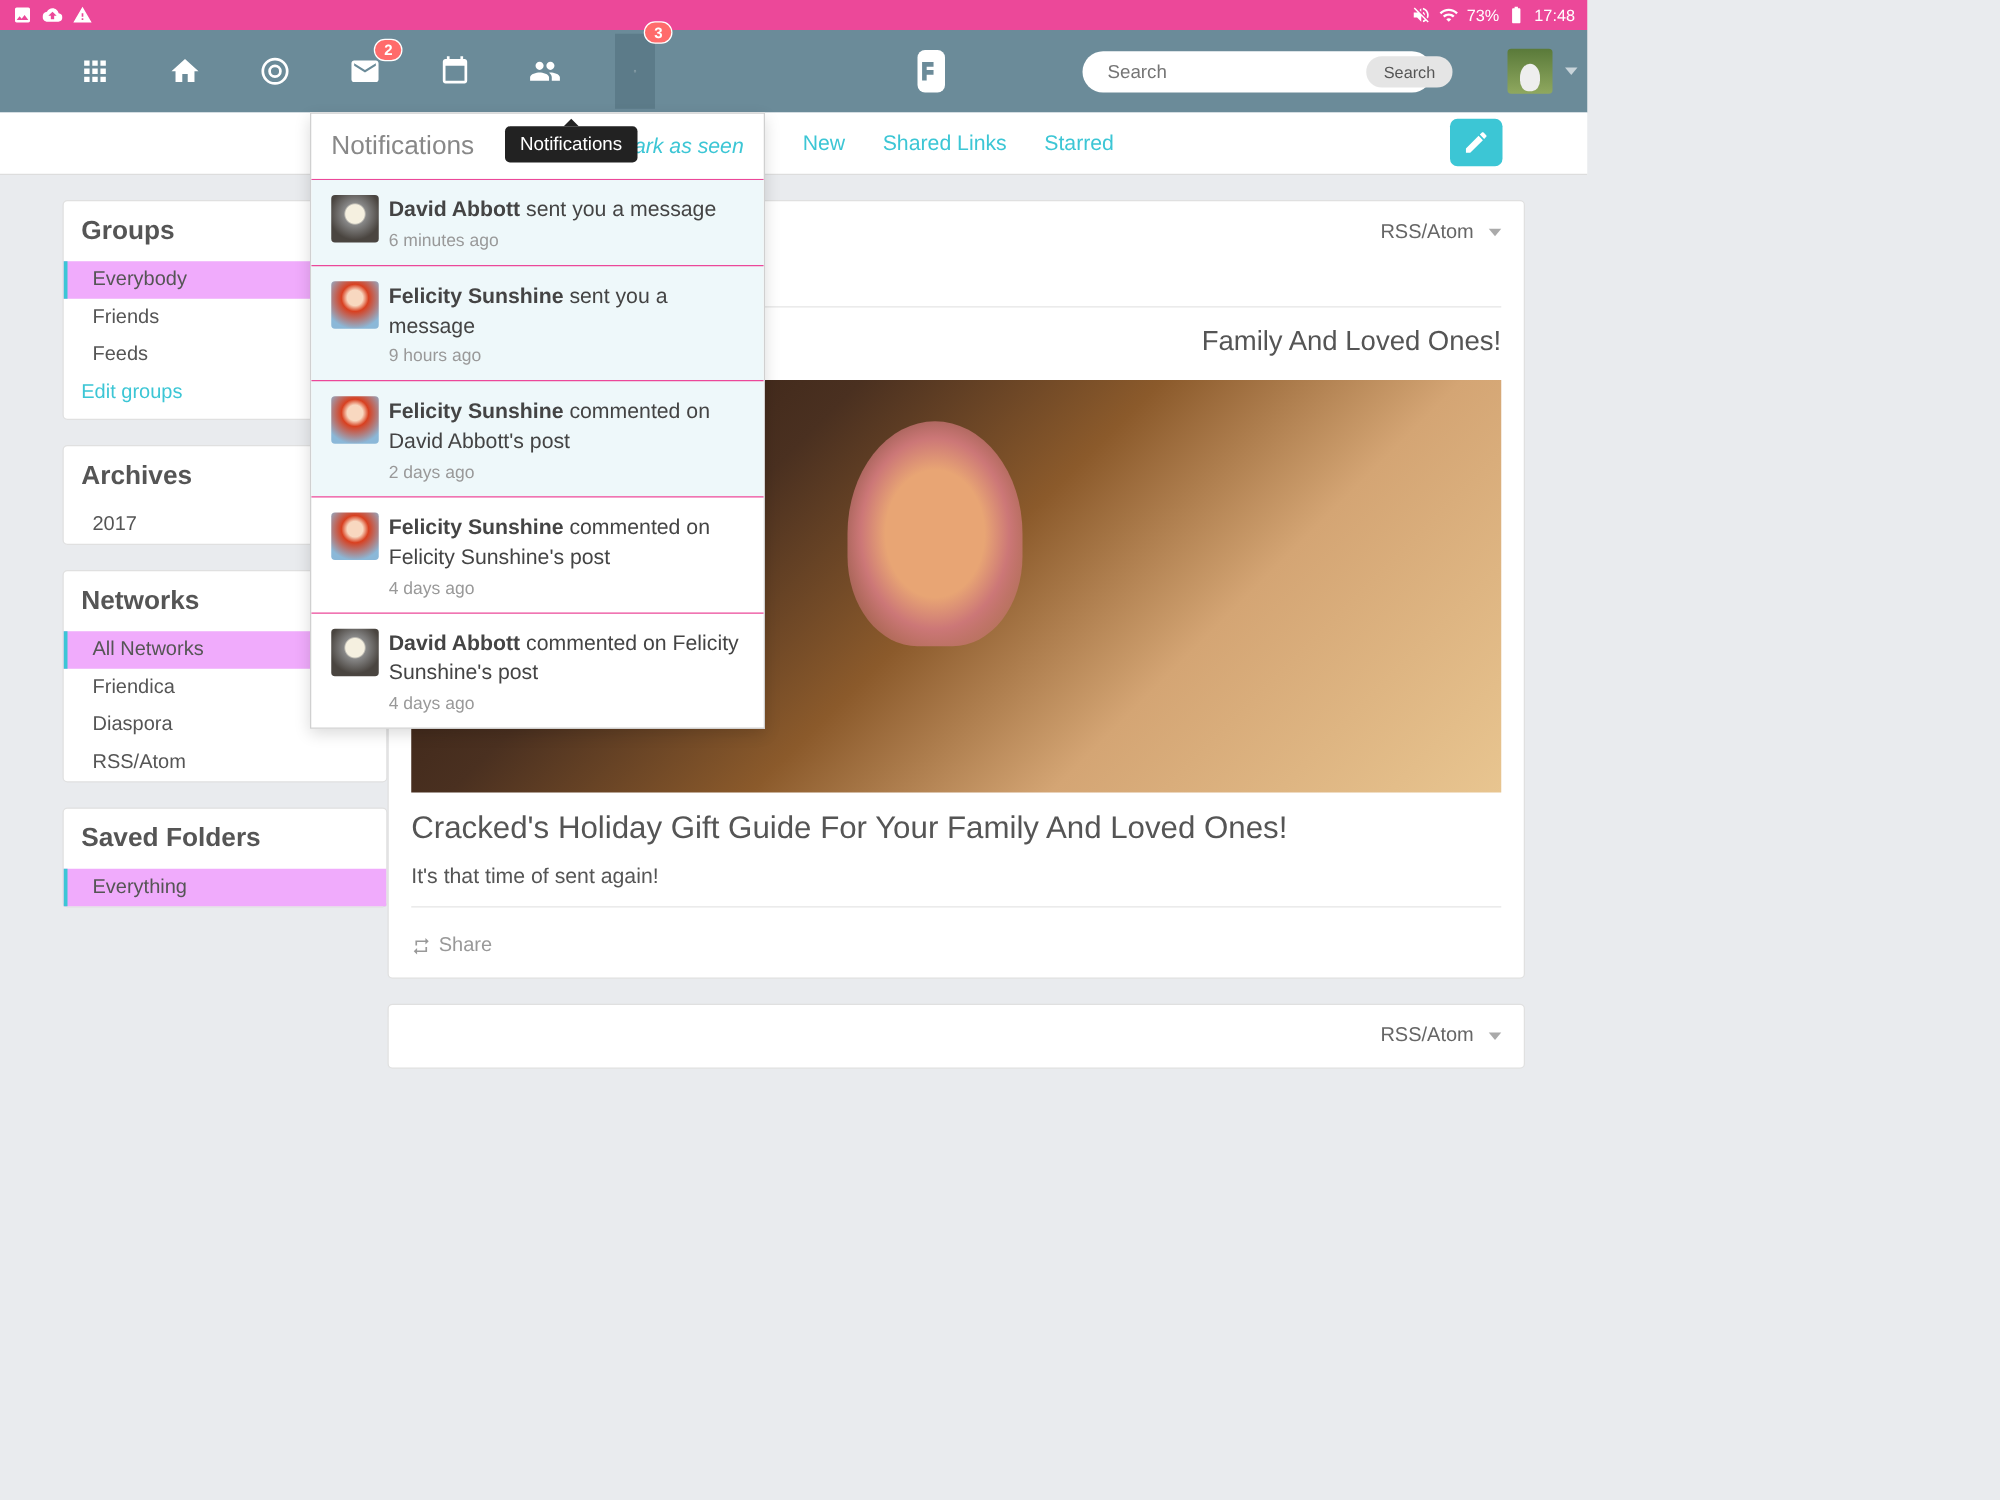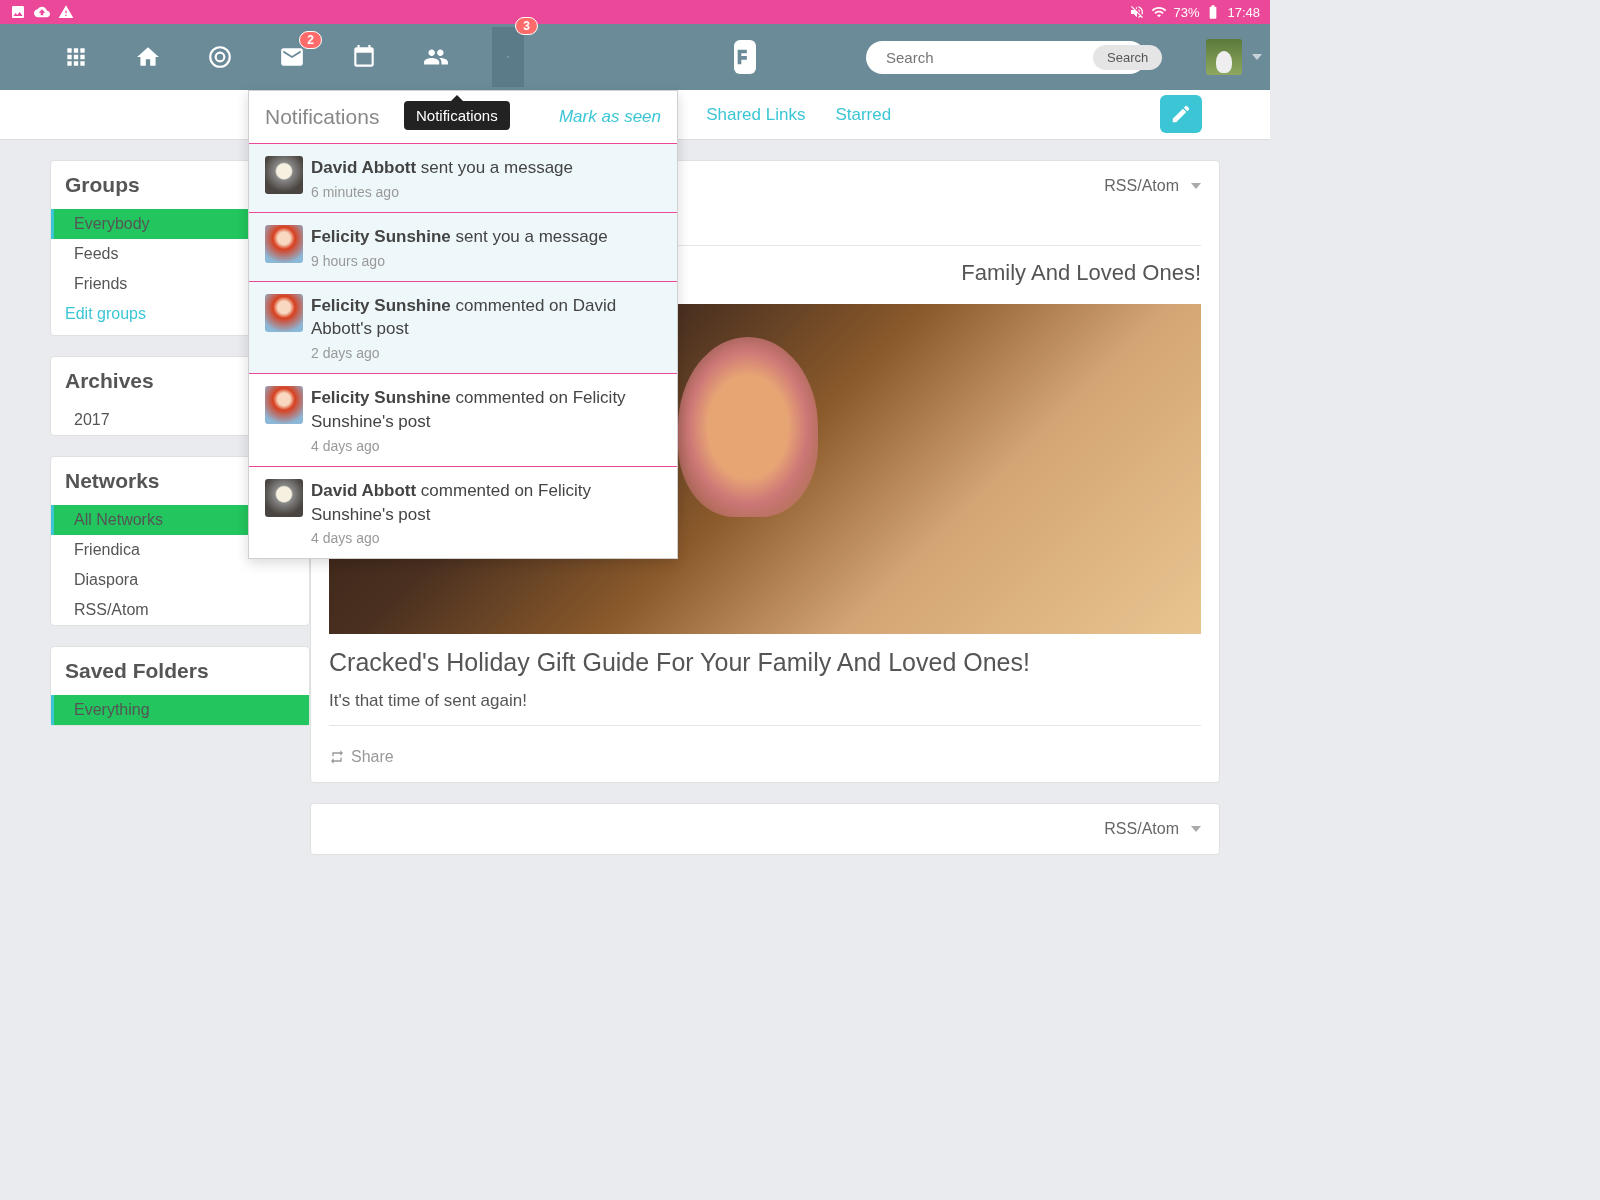--- a/index.html
+++ b/index.html
@@ -33,38 +33,38 @@
 .subnav a { color: #3cc6d5; text-decoration: none; font-size: 17px; cursor: pointer; }
 .compose-btn { position: absolute; right: 68px; top: 5px; width: 42px; height: 38px; background: #3cc6d5; border-radius: 6px; display: flex; align-items: center; justify-content: center; }
 .compose-btn svg { fill: #fff; width: 22px; height: 22px; }
 
 
 .layout { display: flex; padding: 20px 50px; }
 .sidebar { width: 260px; display: flex; flex-direction: column; gap: 20px; }
 .panel { background: #fff; border: 1px solid #e0e0e0; border-radius: 4px; }
 .panel-title { font-size: 21px; font-weight: bold; color: #555; padding: 12px 14px; }
 .panel-item { padding: 6px 20px; font-size: 16px; color: #555; cursor: pointer; border-left: 3px solid transparent; }
-.panel-item.active { background: #22c55e; border-left: 3px solid #3cc6d5; }
+.panel-item.active { background: #f0abfc; border-left: 3px solid #3cc6d5; }
 .panel-link { padding: 6px 14px 12px; font-size: 16px; color: #3cc6d5; cursor: pointer; }
 
 
 .main { flex: 1; display: flex; flex-direction: column; gap: 20px; }
 .card { background: #fff; border: 1px solid #e0e0e0; border-radius: 4px; padding: 16px 18px; }
 .card-top { display: flex; justify-content: flex-end; align-items: center; gap: 12px; color: #666; font-size: 16px; padding-bottom: 40px; }
 .card-top .chev { width: 0; height: 0; border-left: 5px solid transparent; border-right: 5px solid transparent; border-top: 6px solid #aaa; }
 hr.sep { border: none; border-top: 1px solid #e5e5e5; margin: 10px 0; }
 .post-title { font-size: 22px; color: #555; margin: 14px 0 18px; }
 .post-img { width: 100%; height: 330px; background: linear-gradient(135deg, #2a1810 0%, #4a3020 30%, #8b5a2b 50%, #d4a574 70%, #e8c590 100%); position: relative; overflow: hidden; }
 .post-img::before { content: ''; position: absolute; left: 40%; top: 10%; width: 140px; height: 180px; background: radial-gradient(#e8a574 40%, #c77 60%, transparent); border-radius: 50% 50% 40% 40%; }
 .post-title2 { font-size: 25px; color: #555; margin: 14px 0; }
 .post-body { font-size: 17px; color: #555; margin: 14px 0; }
 .share-row { display: flex; align-items: center; gap: 6px; color: #999; font-size: 16px; padding-top: 12px; }
 
 
-.notif-dropdown { position: absolute; top: 90px; left: 248px; width: 430px; background: #fff; border: 1px solid #d0d0d0; box-shadow: 0 4px 12px rgba(0,0,0,0.15); z-index: 100; }
+.notif-dropdown { position: absolute; top: 90px; left: 248px; width: 364px; background: #fff; border: 1px solid #d0d0d0; box-shadow: 0 4px 12px rgba(0,0,0,0.15); z-index: 100; }
 .notif-header { display: flex; justify-content: space-between; align-items: center; padding: 14px 16px; position: relative; }
 .notif-header-title { font-size: 21px; color: #888; }
 .notif-mark { color: #3cc6d5; font-size: 17px; cursor: pointer; font-style: italic; }
 .tooltip { position: absolute; top: 10px; left: 155px; background: #222; color: #fff; font-size: 15px; padding: 6px 12px; border-radius: 4px; }
 .tooltip::before { content: ''; position: absolute; top: -6px; left: 50%; transform: translateX(-50%); border-left: 6px solid transparent; border-right: 6px solid transparent; border-bottom: 6px solid #222; }
 .notif-list { max-height: 480px; overflow: hidden; }
 .notif-item { display: flex; gap: 8px; padding: 12px 16px; border-top: 1px solid #ec4899; cursor: pointer; }
 .notif-item.unread { background: #eef8fa; }
 .notif-av { width: 38px; height: 38px; flex-shrink: 0; border-radius: 3px; }
 .av-da { background: radial-gradient(circle at 50% 40%, #f5f0e0 25%, #888 30%, #4a4540 70%); }
@@ -176,22 +176,22 @@
       </svg>
   </div>
 </div>
 
 <div class="layout">
 
   <div class="sidebar">
     <div class="panel">
       <div class="panel-title">Groups</div>
       <div class="panel-item active">Everybody</div>
+      <div class="panel-item">Friends</div>
       <div class="panel-item">Feeds</div>
-      <div class="panel-item">Friends</div>
       <div class="panel-link">Edit groups</div>
     </div>
     <div class="panel">
       <div class="panel-title">Archives</div>
       <div class="panel-item">2017</div>
     </div>
     <div class="panel">
       <div class="panel-title">Networks</div>
       <div class="panel-item active">All Networks</div>
       <div class="panel-item">Friendica</div>

